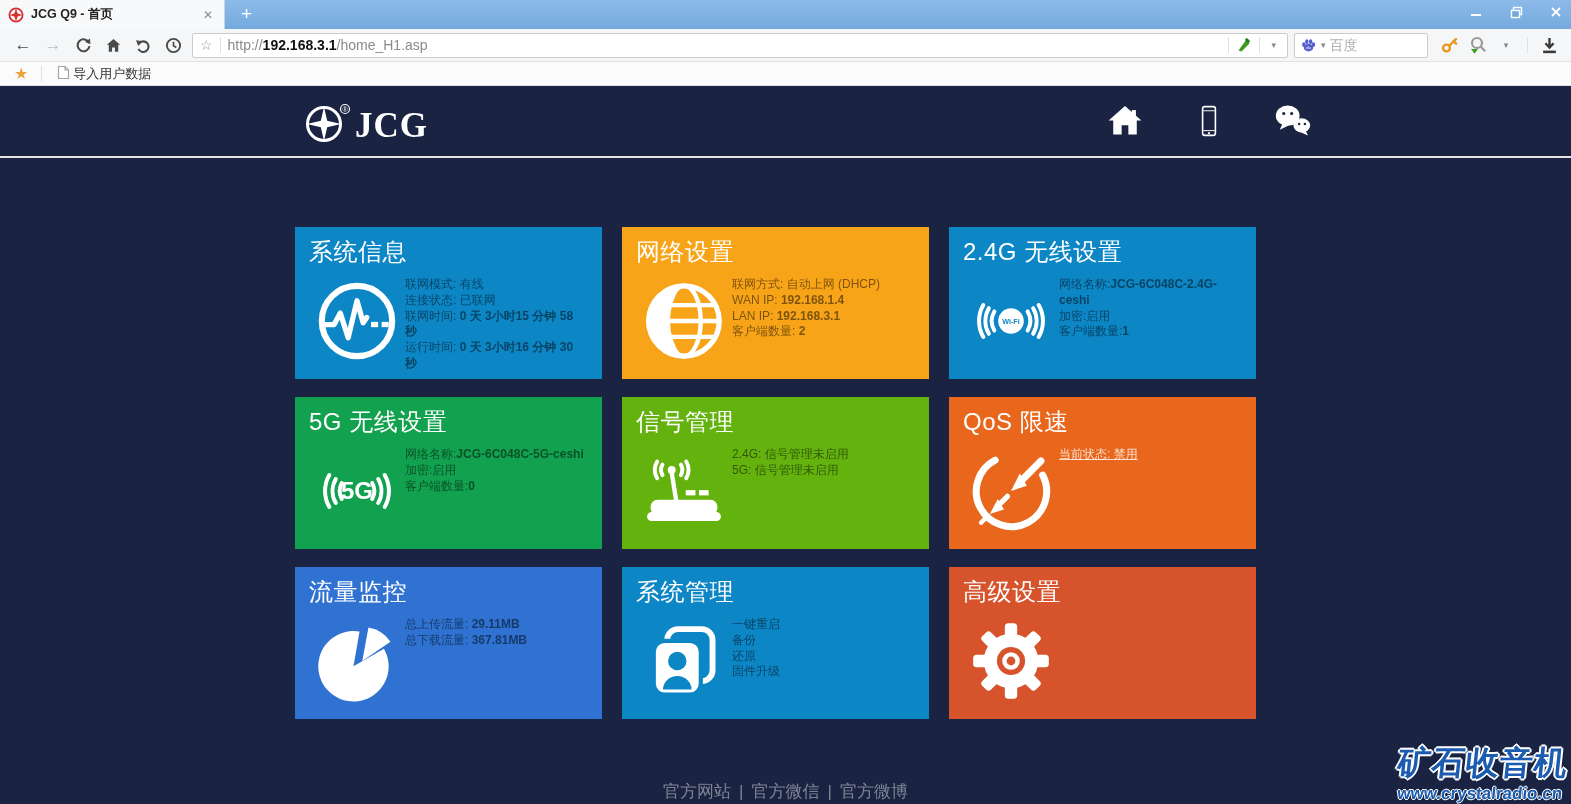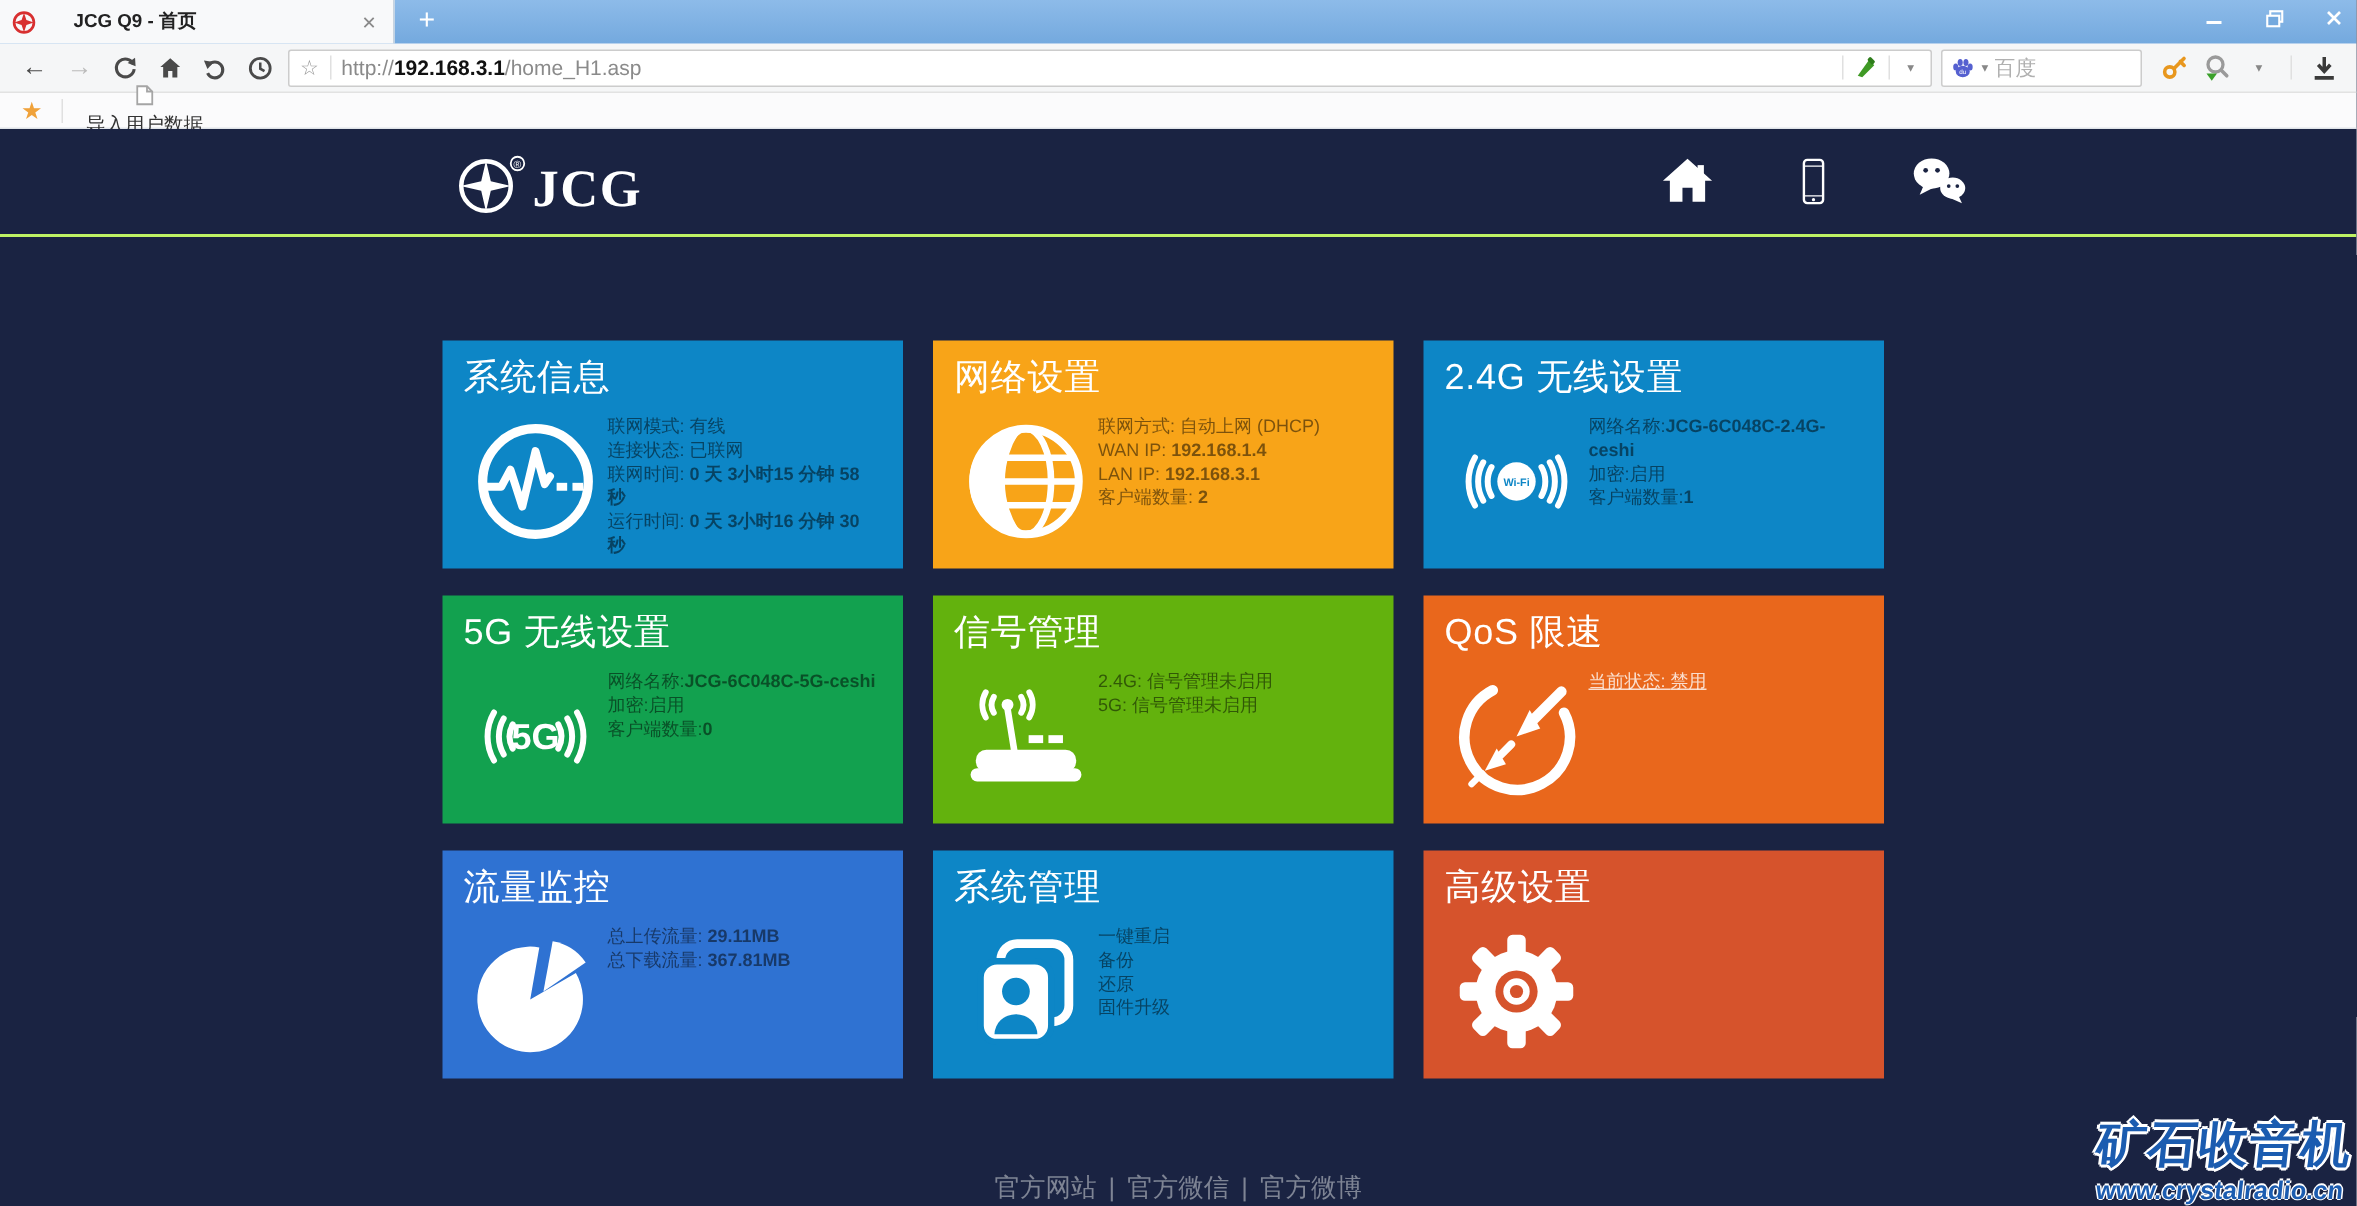--- a/index.html
+++ b/index.html
@@ -1,20 +1,20 @@
 <!DOCTYPE html>
 <html><head>
 <meta charset="utf-8">
 <style>
   * { box-sizing: border-box; margin: 0; padding: 0; }
   html,body { width:1571px; height:804px; overflow:hidden; font-family:"Liberation Sans","DejaVu Sans",sans-serif; }
 
   
   .titlebar { height:29px; background:linear-gradient(#8dbbe9,#74a9de); display:flex; position:relative; }
-  .tab { width:263px; height:29px; background:#f8f9fa; display:flex; align-items:center; padding:0 8px; gap:25px; border-right:1px solid #c8d4e0; }
+  .tab { width:225px; height:29px; background:#f8f9fa; display:flex; align-items:center; padding:0 8px; gap:7px; border-right:1px solid #c8d4e0; }
   .tab-title { font-size:12.5px; color:#222; font-weight:bold; flex:1; white-space:nowrap; overflow:hidden; }
   .tab-close { color:#8a8a8a; font-size:12px; cursor:pointer; padding:0 3px; }
   .newtab { color:#fff; font-size:19px; line-height:27px; padding:0 16px; cursor:pointer; }
   .winbtns { position:absolute; right:0; top:3px; display:flex; gap:14px; padding-right:2px; }
   .winbtn { width:26px; height:18px; display:flex; align-items:center; justify-content:center; cursor:pointer; }
 
   .toolbar { height:33px; background:#f5f6f7; border-bottom:1px solid #e2e2e2; display:flex; align-items:center; padding:0 8px; }
   .navbtn { width:30px; height:26px; display:flex; align-items:center; justify-content:center; font-size:17px; color:#4a4a4a; cursor:pointer; flex:none; }
   .navbtn.disabled { color:#bcbcbc; }
   .urlbar { flex:1; height:25px; background:#fff; border:1px solid #cccccc; border-radius:2px; display:flex; align-items:center; padding:0 7px; margin:0 6px 0 4px; min-width:0; }
@@ -24,26 +24,26 @@
   .url-host { color:#111; font-weight:bold; }
   .url-right { margin-left:auto; display:flex; align-items:center; }
   .caret { color:#888; font-size:9px; padding:0 4px; cursor:pointer; }
   .searchbox { width:134px; height:25px; background:#fff; border:1px solid #cccccc; border-radius:2px; display:flex; align-items:center; padding:0 5px; flex:none; margin-right:8px; }
   .searchbox input { border:none; outline:none; width:70px; font-size:14px; color:#333; font-family:inherit; }
   .searchbox input::placeholder { color:#b0b0b0; }
   .toolbtn { width:28px; height:26px; display:flex; align-items:center; justify-content:center; cursor:pointer; flex:none; }
 
   .bookmarks { height:24px; background:#fbfbfc; display:flex; align-items:center; padding:0 8px; border-bottom:1px solid #dfe3e8; }
   .bm-star { color:#f0a23a; font-size:16px; padding:0 6px; cursor:pointer; }
-  .bm-item { display:flex; align-items:center; gap:3px; padding:0 8px; cursor:pointer;flex-direction:column; }
+  .bm-item { display:flex; gap:3px; padding:0 8px; cursor:pointer; }
   .bm-label { font-size:13px; color:#333; }
 
   
   .page { height:718px; background:#1a2342; position:relative; overflow:hidden; }
-  .site-header { height:72px; border-bottom:2px solid #bef264; position:relative; }
+  .site-header { height:72px; border-bottom:2px solid #e5e5e5; position:relative; }
   .logo { position:absolute; left:303px; top:14px; display:flex; align-items:flex-start; cursor:pointer; }
   .hdr-icons { position:absolute; left:1103px; top:12px; display:flex; gap:40px; align-items:center; }
   .hdr-icon { width:44px; height:46px; display:flex; align-items:center; justify-content:center; cursor:pointer; }
 
   .grid { position:absolute; left:295px; top:141px; display:grid; grid-template-columns:repeat(3,307px); grid-auto-rows:152px; column-gap:20px; row-gap:18px; }
   .tile { background:var(--tile); padding:8px 14px; cursor:pointer; overflow:hidden; }
   .tile-title { color:#fff; font-size:24px; line-height:34px; font-weight:normal; letter-spacing:0.5px; white-space:nowrap; }
   .tile-body { display:flex; margin-top:3px; }
   .tile-icon { width:96px; height:98px; flex:none; display:flex; align-items:center; justify-content:center; }
   .tile-lines { flex:1; padding-top:5px; font-size:12px; line-height:1.32; color:rgba(0,0,0,0.5); }

